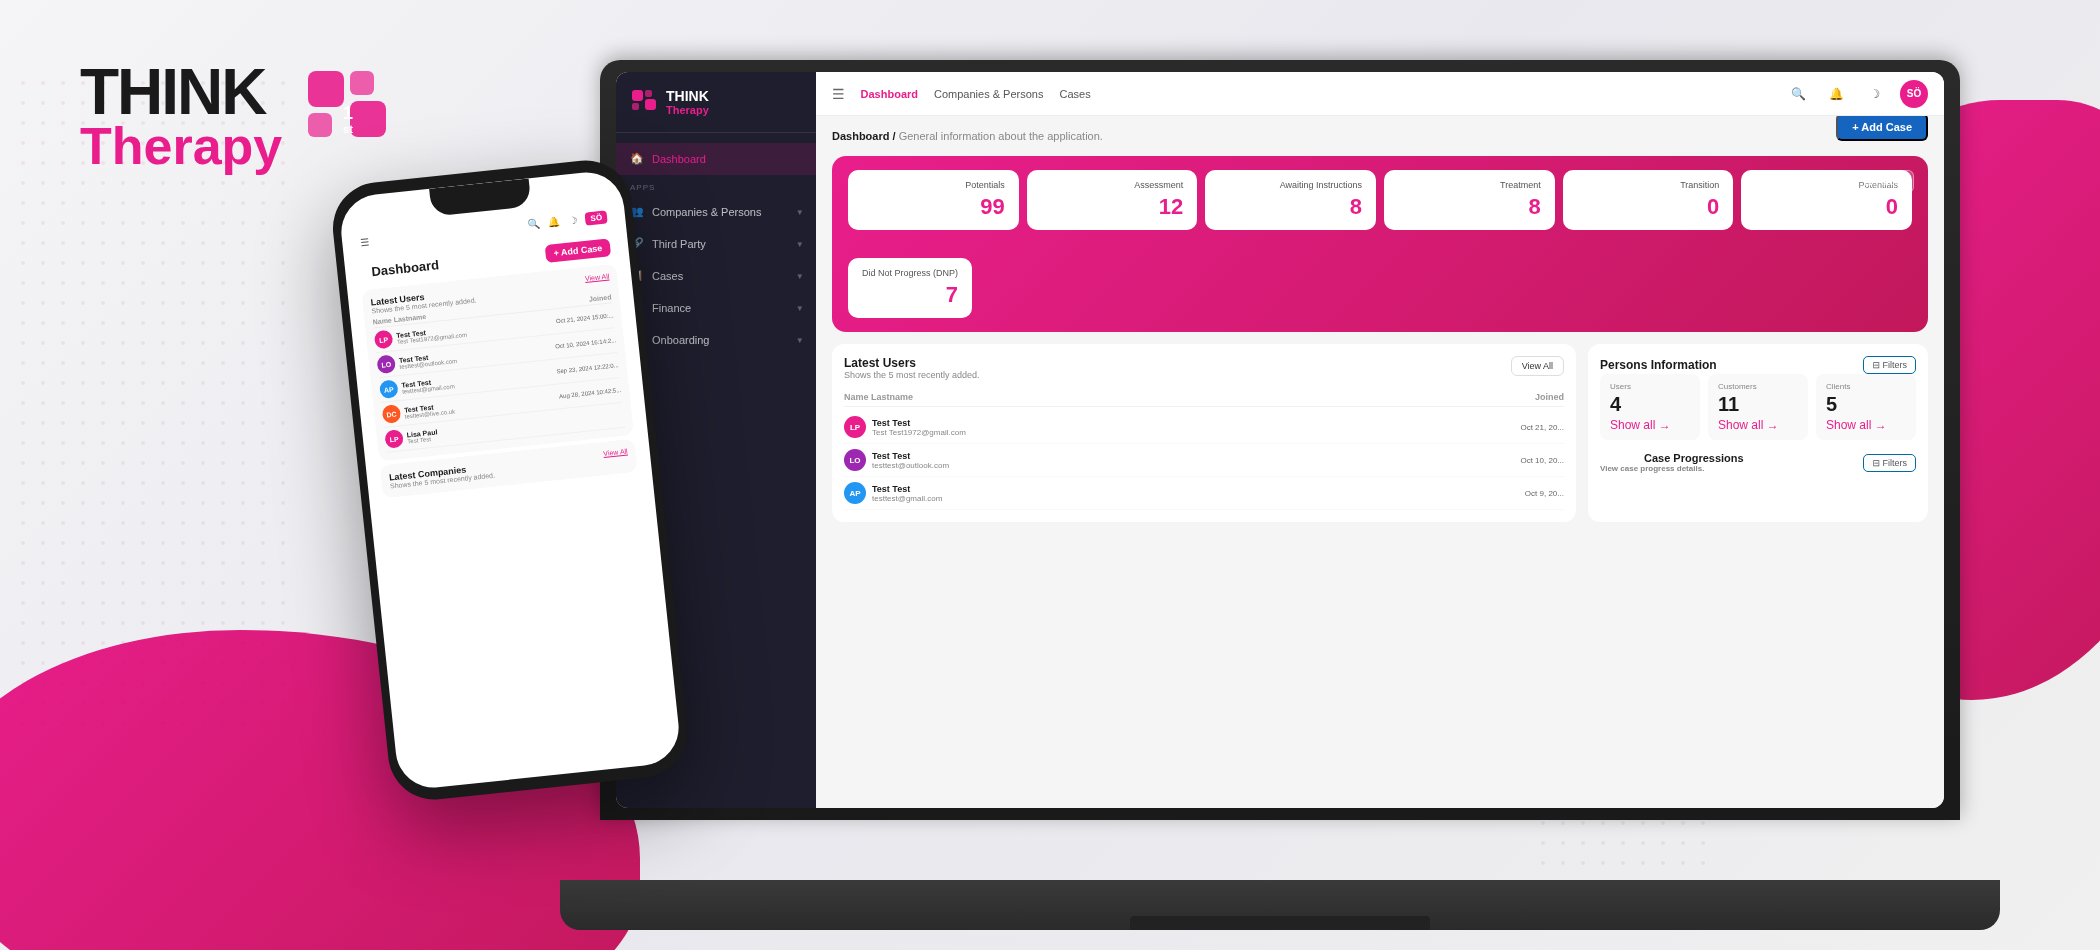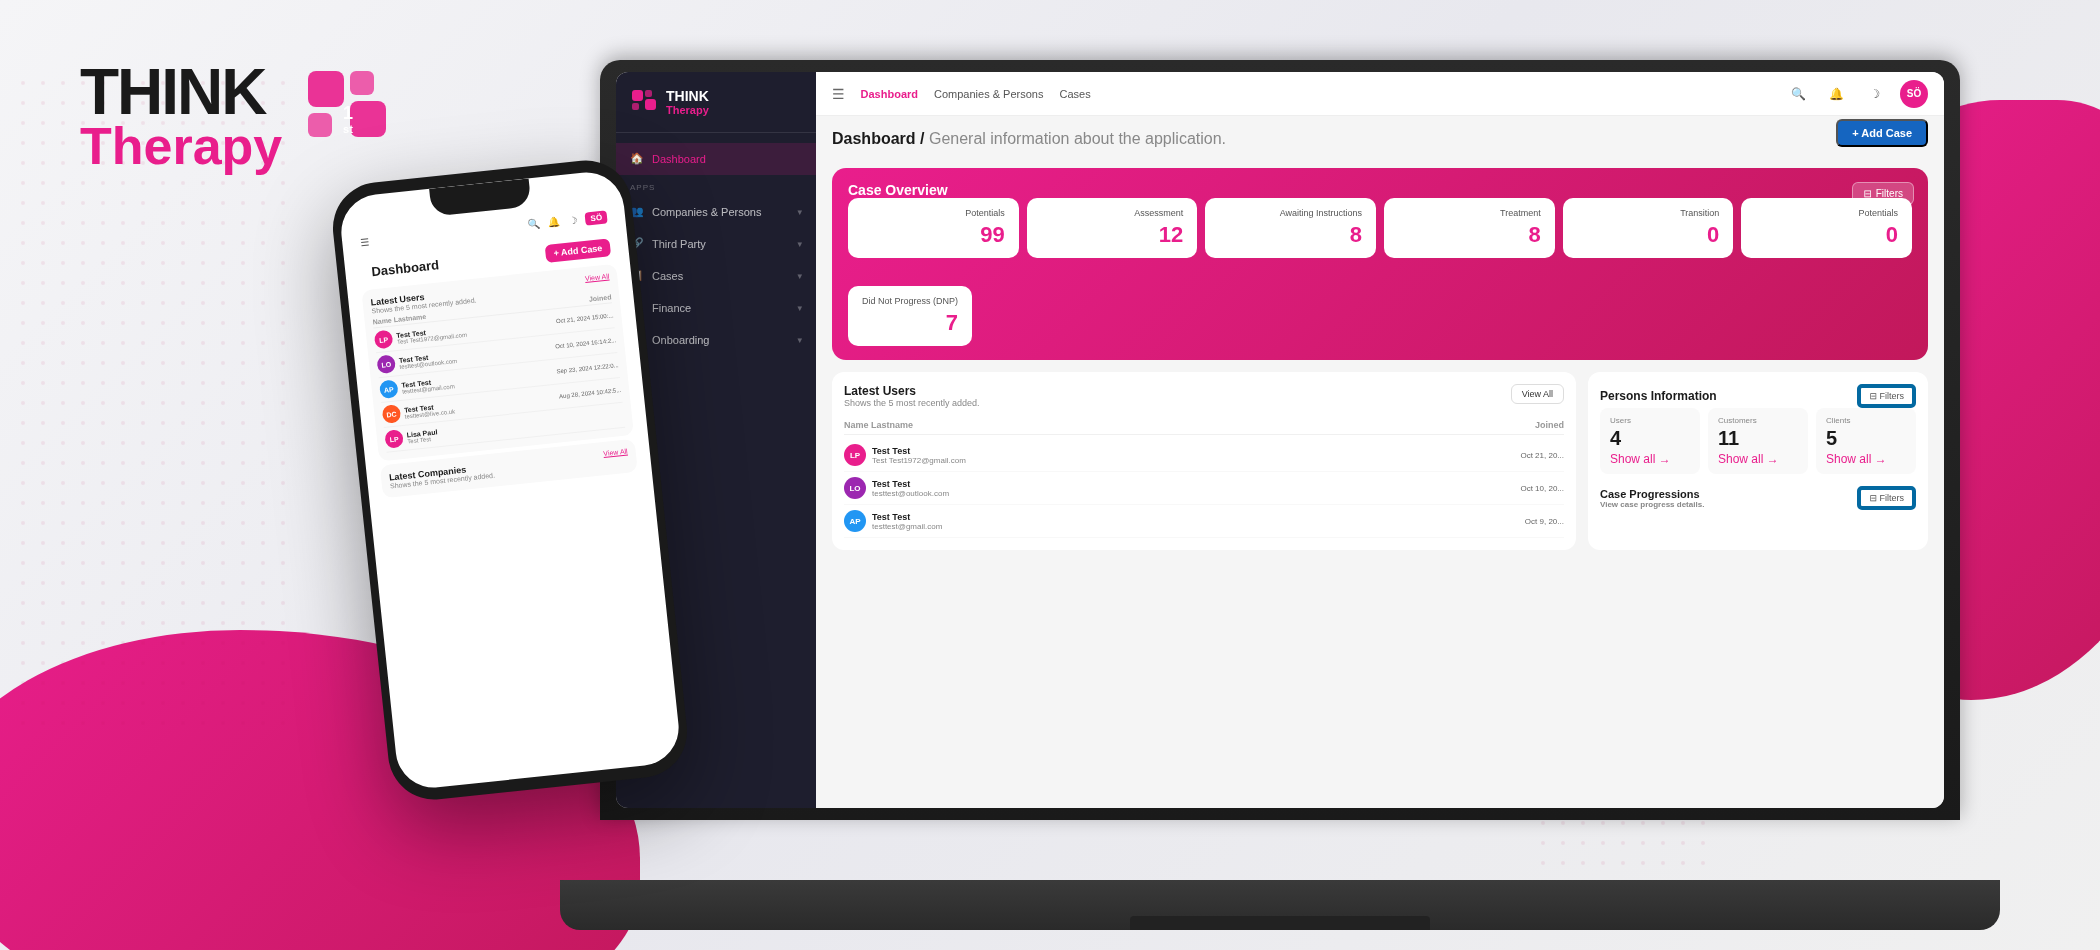--- a/index.html
+++ b/index.html
@@ -399,23 +399,23 @@
     }
 
     
     .app-content {
       flex: 1;
       padding: 14px 16px;
       overflow-y: auto;
       background: #f5f5f5;
     }
     .content-breadcrumb {
-      font-size: 16px;
+      font-size: 11px;
       color: #888;
-      margin-bottom: 10px;
+      margin-bottom: 4px;
     }
     .content-breadcrumb span {
       color: #1a1a1a;
       font-weight: 600;
     }
     .add-case-btn {
       float: right;
       background: #1565c0;
       color: white;
       font-size: 11px;
@@ -574,21 +574,21 @@
       font-size: 12px;
       font-weight: 700;
       color: #1a1a1a;
       display: flex;
       justify-content: space-between;
       align-items: center;
       gap: 36px;
     }
     .persons-filters {
       background: white;
-      border: 4px solid #0369a1;
+      border: 1px solid #0369a1;
       color: #555;
       font-size: 9px;
       padding: 3px 8px;
       border-radius: 5px;
       cursor: pointer;
     }
     .persons-stats {
       display: flex;
       gap: 8px;
       margin-bottom: 12px;
@@ -617,20 +617,21 @@
     .case-progressions-header {
       display: flex;
       justify-content: space-between;
       align-items: center;
       margin-top: 8px;
     }
     .case-progressions-title {
       font-size: 11px;
       font-weight: 700;
       color: #1a1a1a;
+      margin-left: 44px;
     }
     .case-progressions-sub {
       font-size: 8px;
       color: #888;
       font-weight: bold;
     }
 
     
     .wavy-shape {
       position: absolute;
@@ -839,21 +840,20 @@
             <div style="display:flex;justify-content:space-between;align-items:center;margin-bottom:10px;">
               <div class="content-breadcrumb">
                 <span>Dashboard</span>
                 <span>/</span>
                 <span style="font-weight:400;color:#888;">General information about the application.</span>
               </div>
               <button class="add-case-btn" style="float:none;">+ Add Case</button>
             </div>
 
             <div class="case-overview-card">
-              <div class="case-overview-title">Case Overview</div>
               <button class="case-overview-filters">
                 <span>⊟</span>
                 <span>Filters</span>
               </button>
               <div class="stats-row">
                 <div class="stat-card">
                   <div class="stat-label">Potentials</div>
                   <div class="stat-value">99</div>
                 </div>
                 <div class="stat-card">

